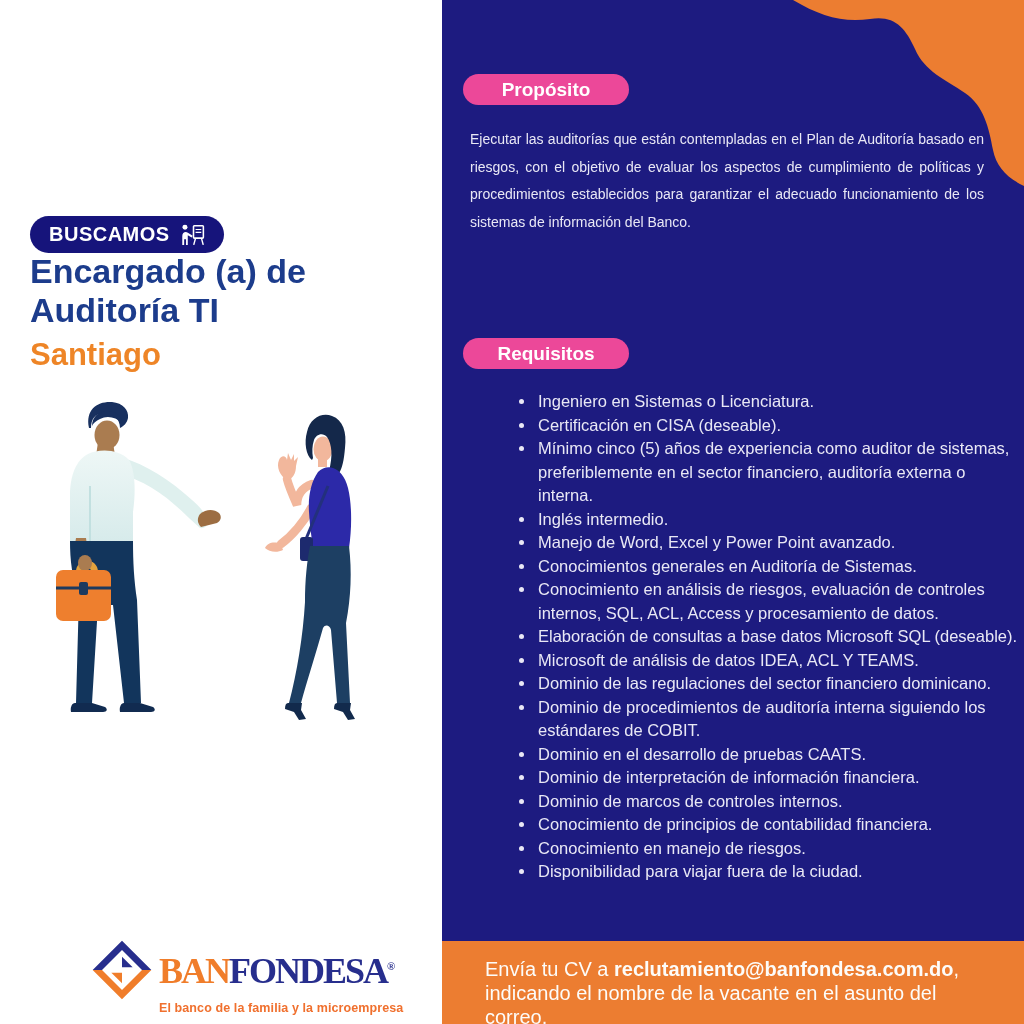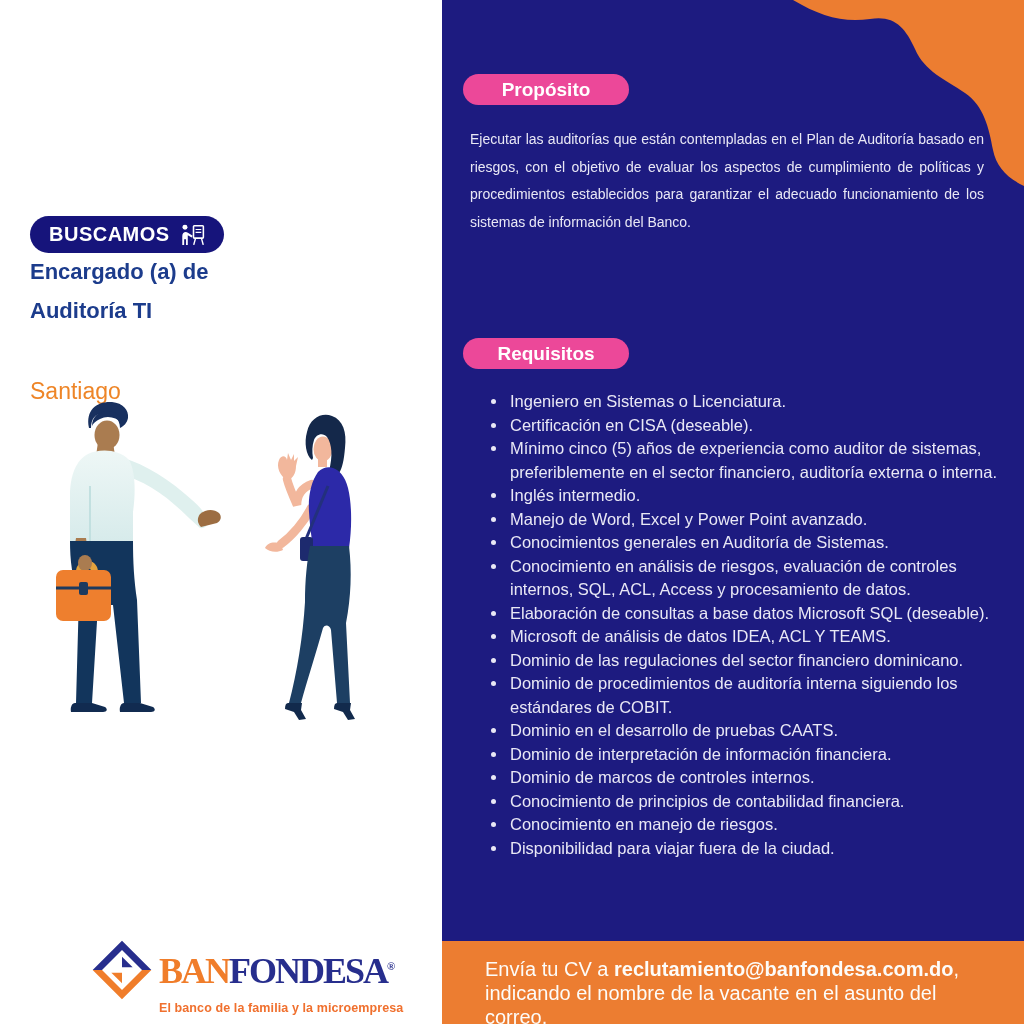--- a/index.html
+++ b/index.html
@@ -11,23 +11,23 @@
   .left-panel { position:absolute; left:0; top:0; width:442px; height:1024px; background:#ffffff; }
   .badge {
     position:absolute; left:30px; top:216px; height:37px;
     background:#16147b; border-radius:19px; color:#ffffff;
     display:inline-flex; align-items:center; gap:10px; padding:0 17px 0 19px;
     font-weight:bold; font-size:20px; letter-spacing:0.5px;
   }
   .badge svg { width:27px; height:23px; display:block; }
   .job-title {
     position:absolute; left:30px; top:252px; margin:0; width:370px;
-    font-size:22px; line-height:39px; font-weight:bold; color:#1c3c8c;
-  }
-  .location { position:absolute; left:30px; top:337px; font-size:23px; font-weight:normal; color:#ee8527;margin-top:41px; }
+    font-size:34px; line-height:39px; font-weight:bold; color:#1c3c8c;
+  }
+  .location { position:absolute; left:30px; top:337px; font-size:31px; font-weight:bold; color:#ee8527; }
   .illustration { position:absolute; left:40px; top:390px; width:360px; height:360px; }
   .logo { position:absolute; left:90px; top:938px; display:flex; align-items:flex-start; gap:5px; }
   .logo-mark { width:64px; height:64px; }
   .logo-textblock { margin-top:10px; }
   .logo-wordmark { font-size:36px; font-weight:bold; letter-spacing:-2px; line-height:36px; white-space:nowrap;font-family:Liberation Serif, serif; }
   .logo-ban { color:#f07d2a; }
   .logo-fondesa { color:#272e8d; }
   .logo-reg { color:#272e8d; font-size:11px; vertical-align:super; letter-spacing:0; }
   .logo-tagline { text-align:right; font-size:12.5px; font-weight:bold; color:#f0702e; margin-top:12px; letter-spacing:0.1px; }
 
@@ -44,21 +44,21 @@
   .pill-requisitos { top:338px; }
   .purpose-text {
     position:absolute; left:28px; top:126px; width:514px; margin:0;
     font-size:14px; line-height:27.5px; color:#e9e8f5; text-align:justify;
   }
   .req-list {
     position:absolute; left:44px; top:390px; width:512px;
     margin:0; padding:0 0 0 22px; list-style:disc;
     color:#e9e8f5; font-size:16.5px; line-height:23.5px;
   }
-  .req-list li { padding-left:2px; }
+  .req-list li { padding-left:2px;margin-left:28px; }
   .footer-bar { position:absolute; left:0; bottom:0; width:582px; height:83px; background:#ec7d31; }
   .footer-text { margin:16px 0 0 43px; width:500px; font-size:20px; line-height:24px; color:#fdfcf9; }
   .footer-text strong { font-weight:bold; }
 </style>
 </head>
 <body>
 
 <div>
 
   <div class="left-panel">

